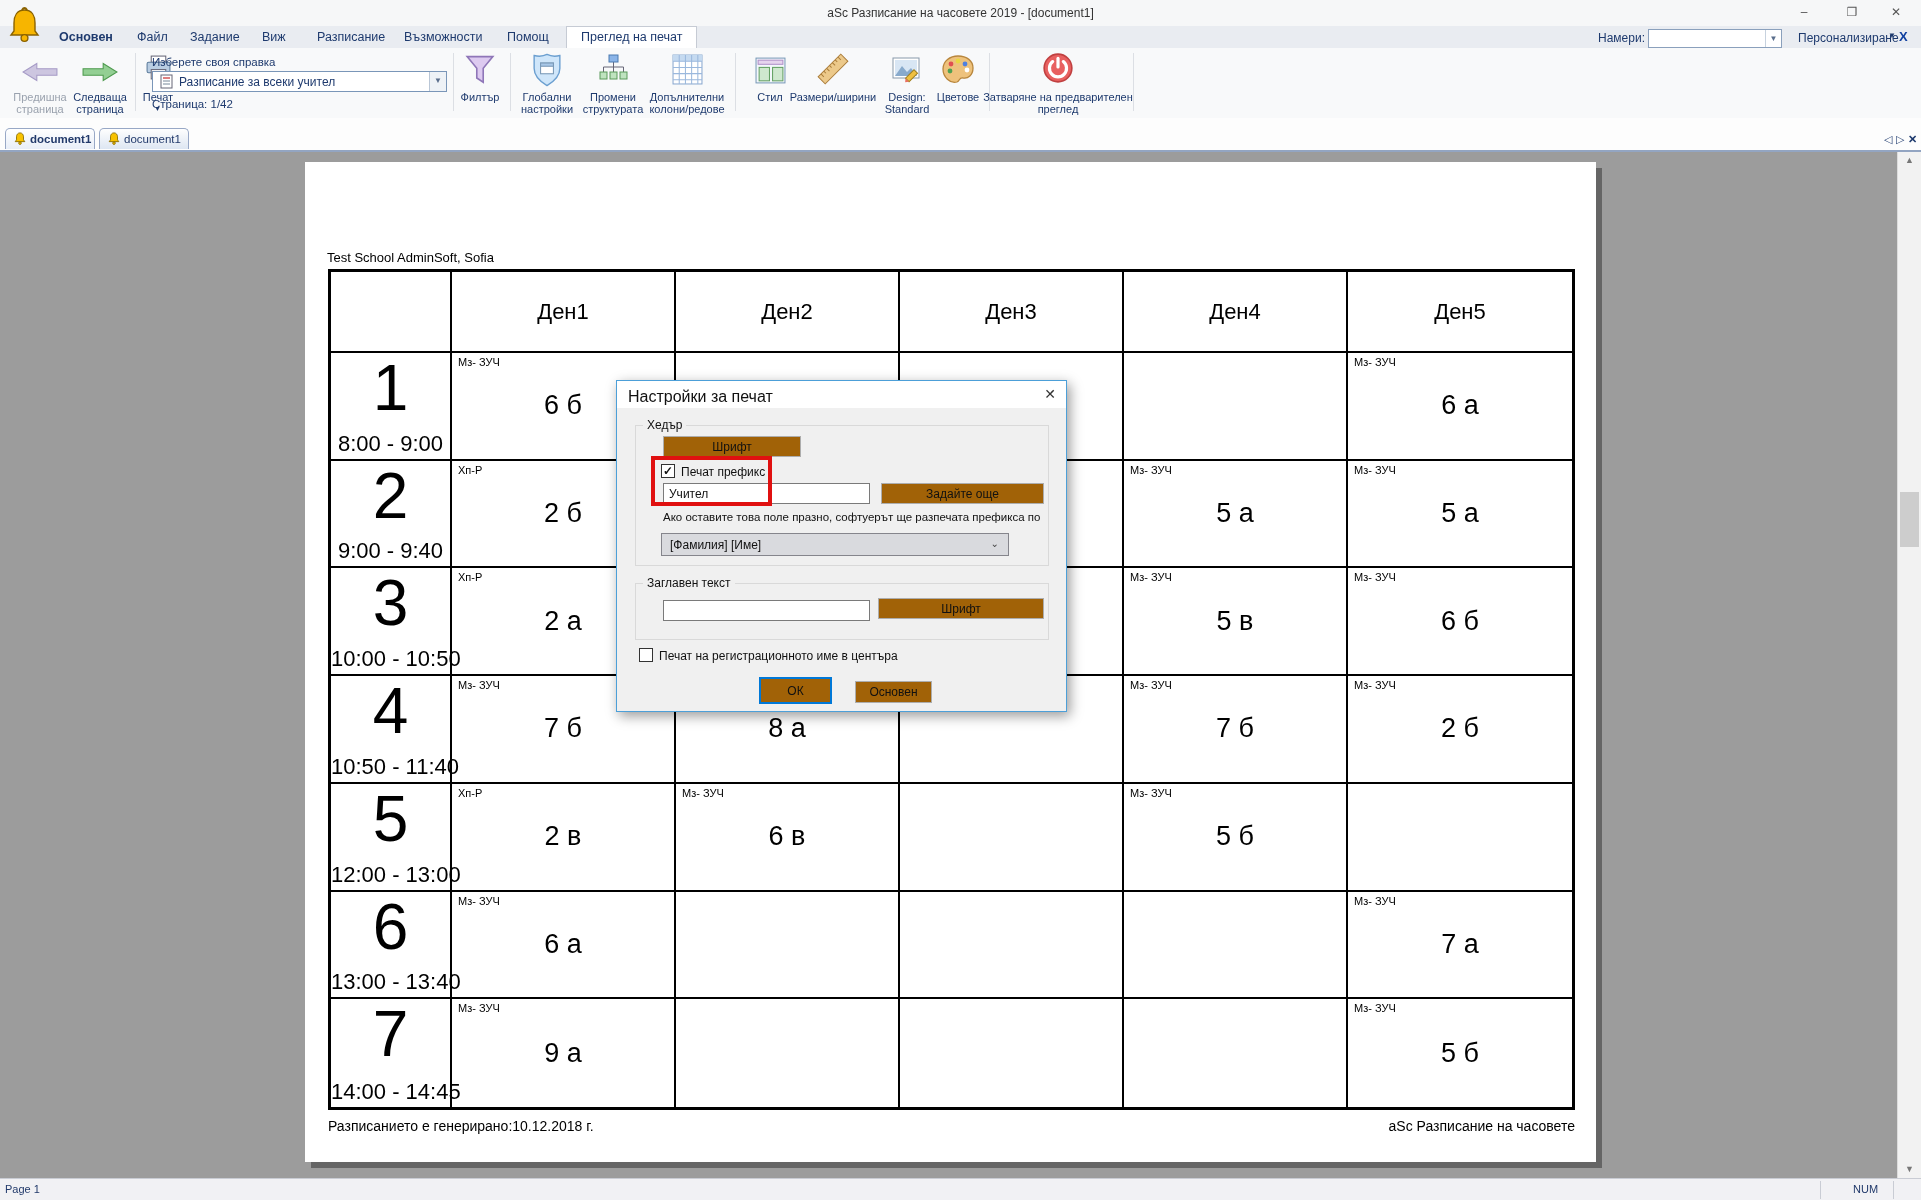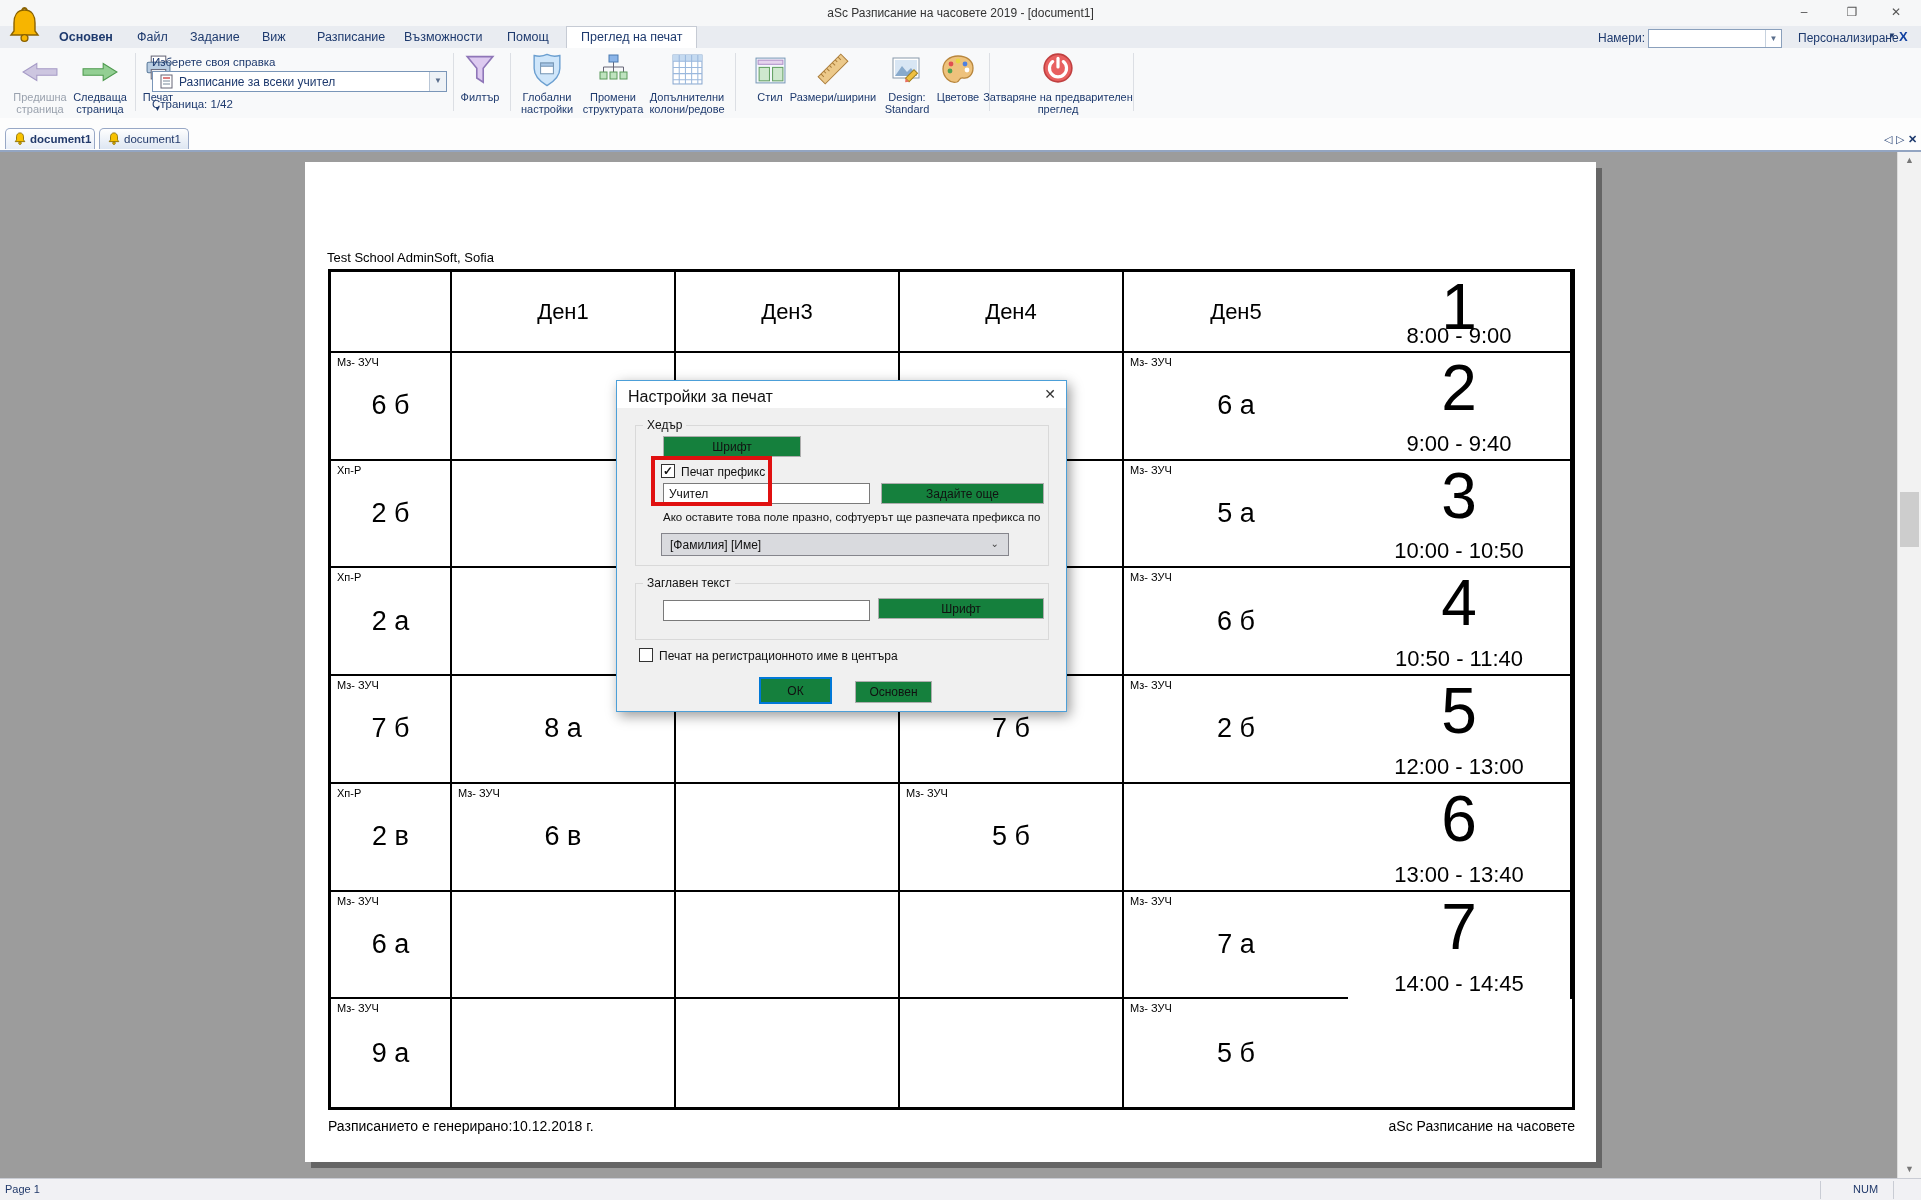--- a/index.html
+++ b/index.html
@@ -78,21 +78,21 @@
   .vthumb{position:absolute;left:2px;top:340px;width:19px;height:55px;background:#cdcdcd;}
 
   
   .dialog{left:616px;top:380px;width:451px;height:332px;background:#f0f0f0;border:1px solid #4c9fd8;
       box-shadow:3px 4px 12px rgba(0,0,0,0.4);z-index:50;font-size:12px;color:#111;box-sizing:border-box;}
   .dlg-titlebar{position:absolute;left:0;top:0;width:100%;height:27px;background:#fff;}
   .dlg-title{position:absolute;left:11px;top:7px;font-size:16px;}
   .dlg-x{position:absolute;right:10px;top:5px;font-size:14px;color:#333;}
   .fieldset{position:absolute;border:1px solid #d9d9d9;}
   .legend{position:absolute;top:-8px;left:7px;background:#f0f0f0;padding:0 4px;font-size:12px;}
-  .btn{position:absolute;background:#15803d;border:1px solid #adadad;font-size:12px;color:#111;
+  .btn{position:absolute;background:#a16207;border:1px solid #adadad;font-size:12px;color:#111;
       display:flex;align-items:center;justify-content:center;box-sizing:border-box;}
   .btn.focus{border:2px solid #0078d7;}
   .tinput{position:absolute;background:#fff;border:1px solid #7a7a7a;font-size:12px;color:#111;
       padding:0 5px;display:flex;align-items:center;box-sizing:border-box;}
   .cbx{position:absolute;width:14px;height:14px;background:#fff;border:1px solid #333;box-sizing:border-box;
       font-size:12px;line-height:12px;text-align:center;font-weight:bold;color:#111;}
   .cbx-label{position:absolute;font-size:12px;color:#111;white-space:nowrap;}
   .hint{position:absolute;font-size:11.5px;color:#111;white-space:nowrap;}
   .dcombo{position:absolute;background:#d9dade;border:1px solid #85858c;box-sizing:border-box;
       font-size:12px;color:#111;display:flex;align-items:center;padding:0 8px;}
@@ -300,20 +300,21 @@
     <div class="strip-nav" style="left:1896px">▷</div>
     <div class="strip-nav" style="left:1908px;font-weight:bold">✕</div>
   </div>
 
   <div class="abs preview">
     <div class="page">
       <div class="school">Test School AdminSoft, Sofia</div>
       <div class="ttable" id="ttable">
           <div class="tcell "></div>
           <div class="tcell day">Ден1</div>
+          <div class="tcell day">Ден2</div>
           <div class="tcell day">Ден3</div>
           <div class="tcell day">Ден4</div>
           <div class="tcell day lastc">Ден5</div>
           <div class="tcell ">
             <div class="pnum">1</div>
             <div class="ptime">8:00 - 9:00</div>
           </div>
           <div class="tcell ">
             <div class="tag">Мз- ЗУЧ</div>
             <div class="val">6 б</div>

